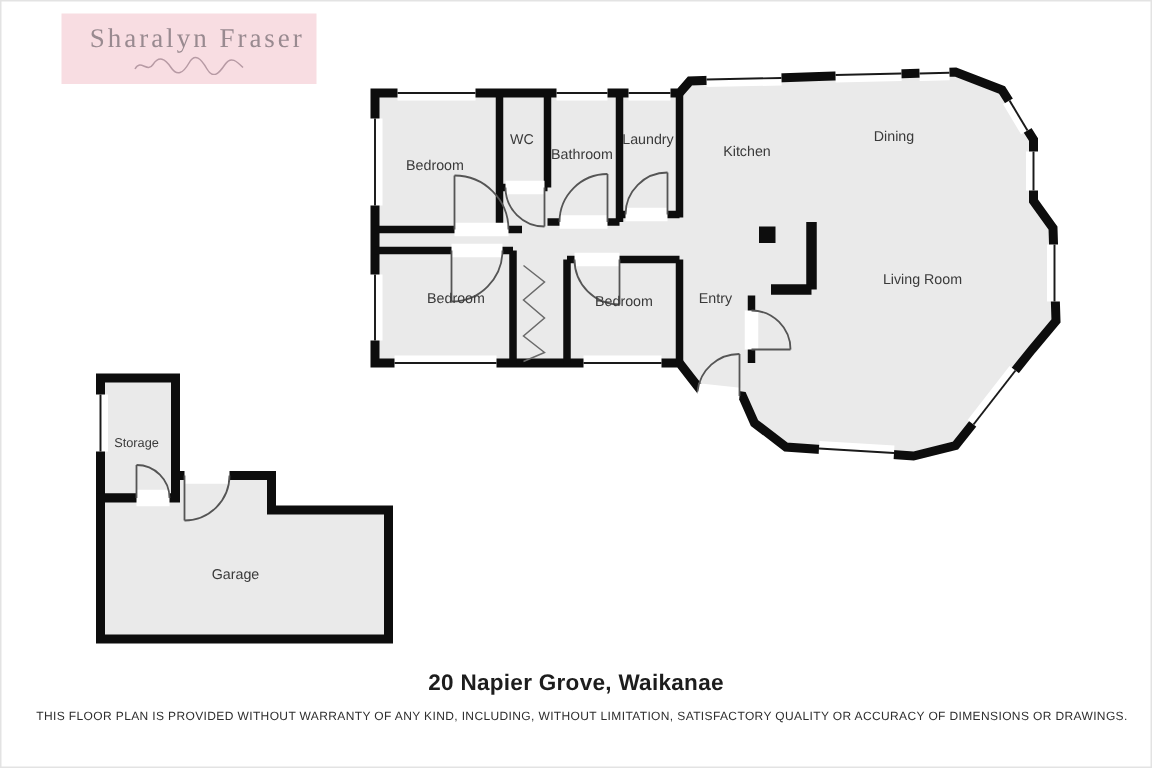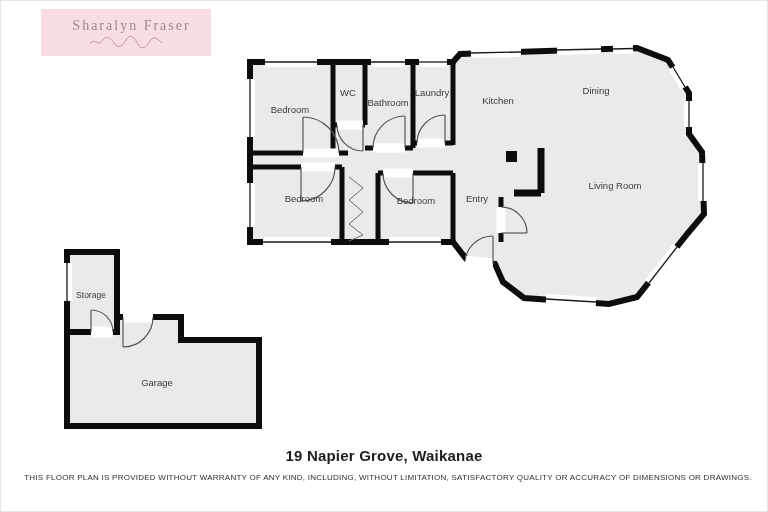--- a/index.html
+++ b/index.html
@@ -1,20 +1,20 @@
 <!DOCTYPE html>
 <html><head>
 <meta charset="utf-8">
 <style>
   html,body{margin:0;padding:0;background:#ffffff;}
   body{width:768px;height:512px;overflow:hidden;font-family:"Liberation Sans",sans-serif;}
   .page{position:relative;width:766px;height:510px;border:1px solid #e3e3e3;background:#ffffff;}
   .logo{position:absolute;left:40px;top:8px;width:170px;height:47px;background:#f8dde2;
         display:flex;flex-direction:column;align-items:center;justify-content:center;gap:1px;}
-  .logo-name{font-family:"Liberation Serif",serif;font-size:14px;color:#998a90;letter-spacing:2px;margin-left:11px;}
+  .logo-name{font-family:"Liberation Serif",serif;font-size:18px;color:#998a90;letter-spacing:2px;margin-left:11px;}
   .plan-svg{position:absolute;left:0;top:0;}
   .room-fill{fill:#eaeaea;stroke:#0d0d0d;stroke-width:6;stroke-linejoin:miter;}
   .iwall{stroke:#0d0d0d;stroke-width:5;stroke-linecap:butt;}
   .gap5{stroke:#ffffff;stroke-width:9;stroke-linecap:butt;}
   .gap6{stroke:#ffffff;stroke-width:11;stroke-linecap:butt;}
   .winline{stroke:#1a1a1a;stroke-width:1.3;stroke-linecap:butt;}
   .arc{stroke:#555555;stroke-width:1.2;fill:none;}
   .leaf{stroke:#555555;stroke-width:1.2;}
   .zig{stroke:#6a6a6a;stroke-width:1;fill:none;}
   .chim{stroke:#0d0d0d;stroke-width:7;stroke-linecap:butt;}
@@ -162,16 +162,16 @@
       <text class="room-label" x="595" y="93">Dining</text>
       <text class="room-label" x="614" y="188">Living Room</text>
       <text class="room-label" x="303" y="201">Bedroom</text>
       <text class="room-label" x="415" y="203">Bedroom</text>
       <text class="room-label" x="476" y="201">Entry</text>
       <text class="room-label" x="90" y="297" style="font-size:8.5px;">Storage</text>
       <text class="room-label" x="156" y="385">Garage</text>
     </g>
   </svg>
 
-  <div class="address">19 Napier Grove, Waikanae</div>
+  <div class="address">20 Napier Grove, Waikanae</div>
   <div class="disclaimer">THIS FLOOR PLAN IS PROVIDED WITHOUT WARRANTY OF ANY KIND, INCLUDING, WITHOUT LIMITATION, SATISFACTORY QUALITY OR ACCURACY OF DIMENSIONS OR DRAWINGS.</div>
 
 </div>
 
 </body></html>

